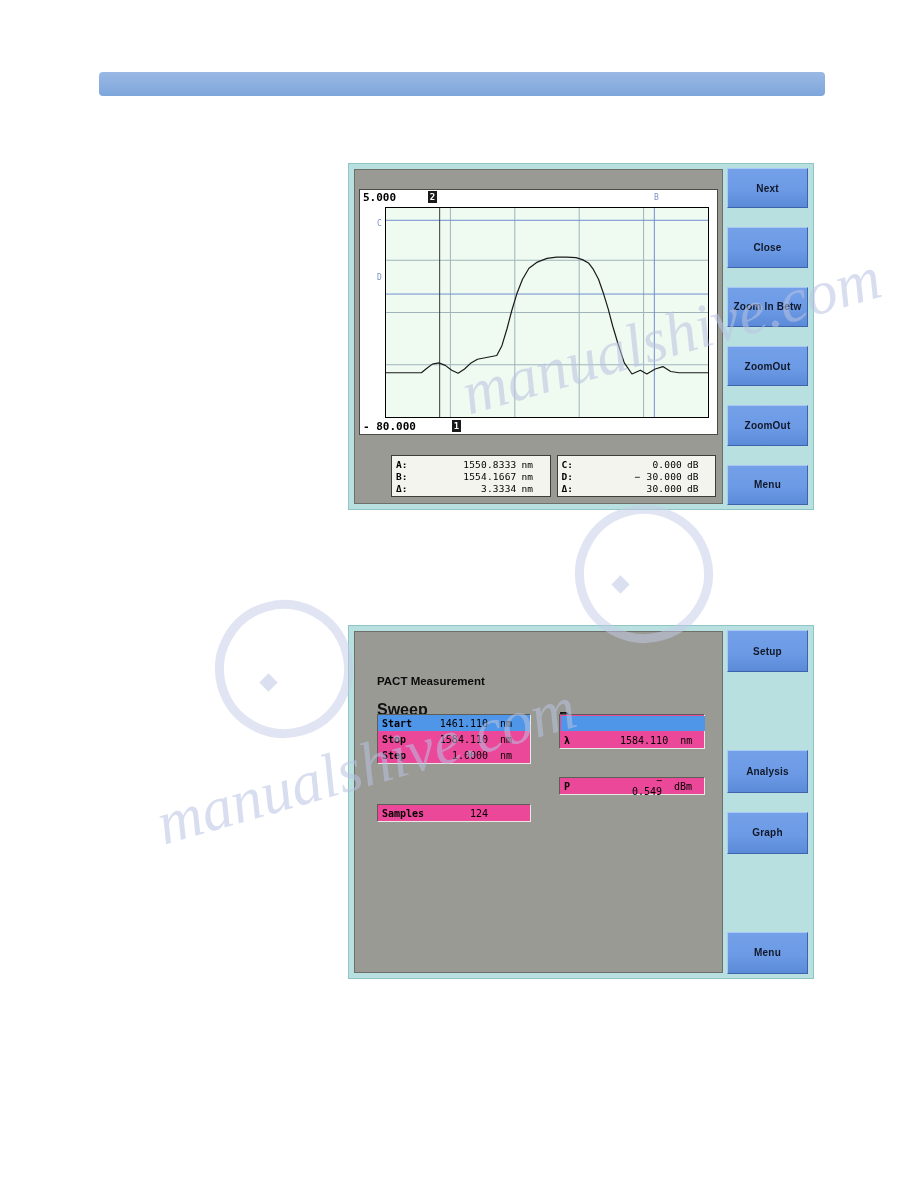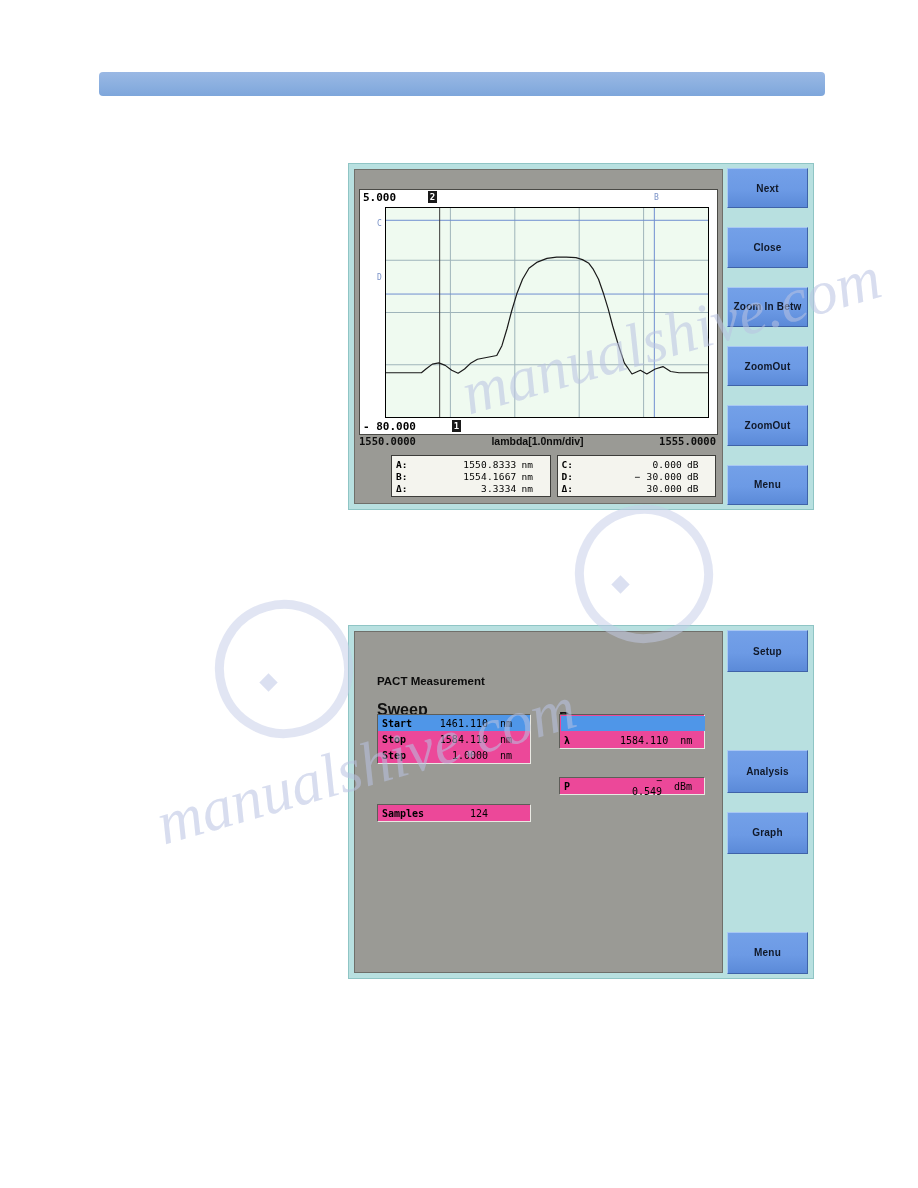--- a/index.html
+++ b/index.html
@@ -199,25 +199,20 @@
             <line x1="0" y1="156.75" x2="322" y2="156.75" stroke="#9fb4ba" stroke-width="1"></line>
             <line x1="0" y1="12.29411764705884" x2="322" y2="12.29411764705884" stroke="#6f8fd0" stroke-width="1"></line>
             <line x1="0" y1="86.05882352941175" x2="322" y2="86.05882352941175" stroke="#6f8fd0" stroke-width="1"></line>
             <line x1="53.664520000000536" y1="0" x2="53.664520000000536" y2="209" stroke="#3a3a38" stroke-width="1"></line>
             <line x1="268.33547999999945" y1="0" x2="268.33547999999945" y2="209" stroke="#6f8fd0" stroke-width="1"></line>
             <path d="M0.00 164.74 L19.32 164.74 L35.42 164.74 L39.93 161.05 L46.37 156.14 L52.81 154.91 L59.25 157.36 L65.69 162.28 L72.13 165.23 L78.57 161.05 L85.01 154.91 L91.45 151.22 L97.89 149.99 L104.33 148.76 L110.77 147.53 L115.92 137.69 L121.07 120.48 L125.58 103.27 L130.73 86.06 L136.53 71.31 L142.97 60.24 L151.34 54.09 L161.00 50.41 L170.66 49.18 L180.32 49.18 L189.98 49.67 L196.42 51.64 L202.86 55.32 L207.37 61.47 L212.52 71.31 L217.67 86.06 L222.18 100.81 L226.69 118.02 L231.84 135.24 L238.28 154.91 L246.01 165.97 L254.38 162.28 L260.82 165.97 L269.19 161.05 L276.92 158.59 L284.65 163.51 L293.02 164.74 L302.68 164.74 L322.00 164.74" fill="none" stroke="#1a1a1a" stroke-width="1.2" stroke-linejoin="round"></path>
           </svg>
       </div>
     </div>
 
-    <div class="xaxis-row">
-      <span class="xl">1550.0000</span>
-      <span class="xc">lambda[1.0nm/div]</span>
-      <span class="xr">1555.0000</span>
-    </div>
 
     <div class="readouts">
       <div class="ro-box" id="ro-left">
           <div class="ro-line">
             <span class="ro-key">A:</span>
             <span class="ro-val">1550.8333</span>
             <span class="ro-unit">nm</span>
           </div>
           <div class="ro-line">
             <span class="ro-key">B:</span>

